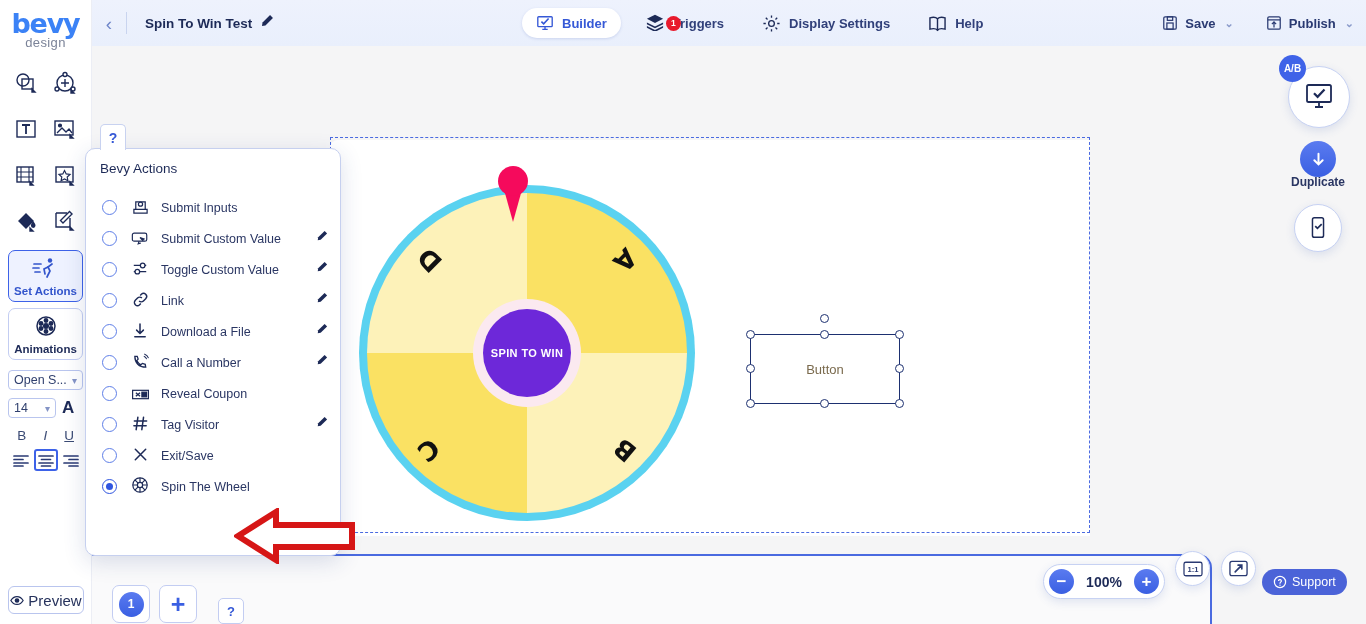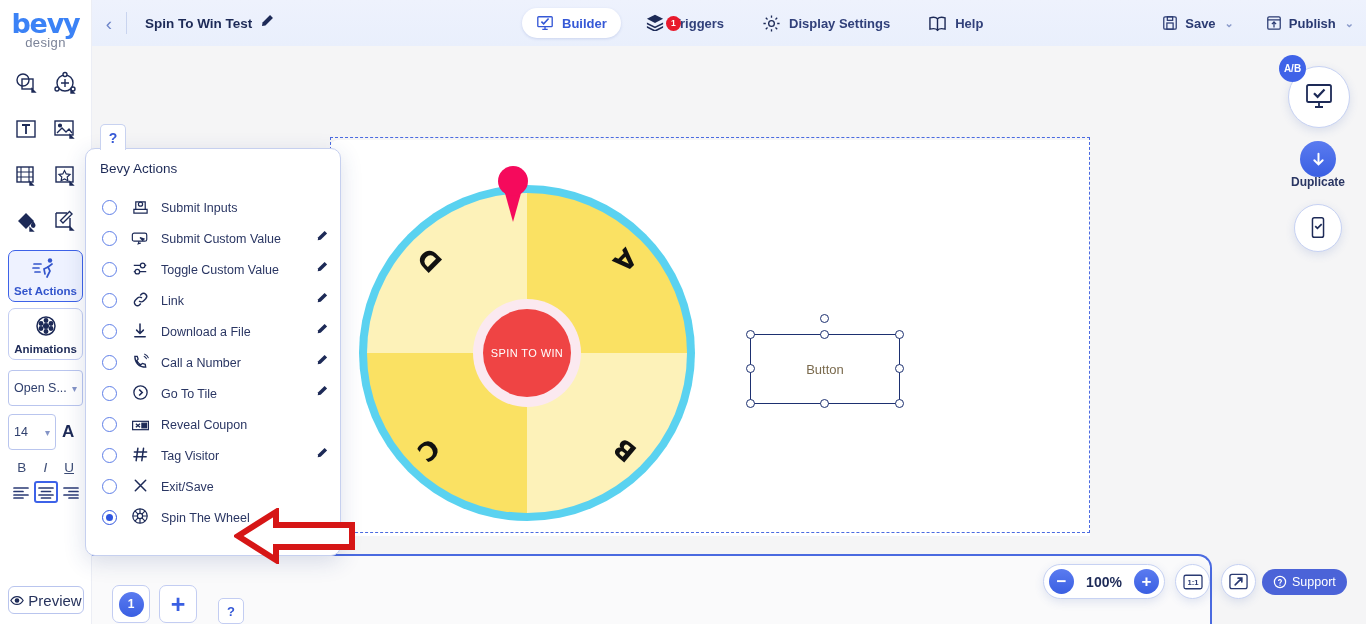--- a/index.html
+++ b/index.html
@@ -42,21 +42,21 @@
     cursor: pointer; position: relative;
   }
   .side-btn.active { background: #eef2ff; border-color: #3d62e8; }
   .side-btn .lbl {
     font-size: 11.5px; color: #3355cc; font-weight: bold; margin-top: 1px;
   }
   .side-btn.plain .lbl { color: #1d2a57; }
 
   .txt-row { padding: 4px 8px; display: flex; align-items: center; gap: 6px; }
   .sel-box {
-    border: 1px solid #b9c5ee; border-radius: 4px; height: 36px;
+    border: 1px solid #b9c5ee; border-radius: 4px; height: 20px;
     display: flex; align-items: center; justify-content: space-between;
     padding: 0 5px; font-size: 12.5px; color: #30406e; background: #fff;
     cursor: pointer;
   }
   .sel-font { width: 76px; }
   .sel-size { width: 48px; }
   .capA { font-size: 17px; font-weight: bold; color: #1d2a57; cursor: pointer; }
   .biu {
     display: flex; justify-content: space-around; padding: 6px 10px 2px 10px;
     font-size: 13.5px; color: #3a4a74;
@@ -161,23 +161,23 @@
   .seg-label {
     position: absolute; font-size: 26px; font-weight: bold; color: #111;
     font-family: "DejaVu Sans", sans-serif;
   }
   #hub {
     position: absolute; left: 50%; top: 50%; transform: translate(-50%,-50%);
     width: 108px; height: 108px; border-radius: 50%;
     background: #fbe9f0; display: flex; align-items: center; justify-content: center;
   }
   #hub-core {
-    width: 88px; height: 88px; border-radius: 50%; background: #ef4444;
+    width: 88px; height: 88px; border-radius: 50%; background: #6d28d9;
     display: flex; align-items: center; justify-content: center;
-    color: #fff; font-size: 11px; font-weight: normal; letter-spacing: .4px;
+    color: #fff; font-size: 11px; font-weight: bold; letter-spacing: .4px;
   }
 
   
   #sel-el {
     position: absolute; left: 658px; top: 288px; width: 150px; height: 70px;
     border: 1px solid #1d3070;
   }
   #sel-el .label {
     width: 100%; height: 100%; display: flex; align-items: center;
     justify-content: center; font-size: 13px; color: #7a6a4d;
@@ -270,21 +270,21 @@
     padding: 0 5px; box-shadow: 0 3px 10px rgba(60,90,180,.14); z-index: 20;
   }
   .zbtn {
     width: 25px; height: 25px; border-radius: 50%;
     background: linear-gradient(180deg,#5a7bf0 0%,#3a5fe2 100%);
     color: #fff; display: flex; align-items: center; justify-content: center;
     font-size: 17px; font-weight: bold; cursor: pointer; line-height: 1;
   }
   #zoom-val { font-size: 14px; font-weight: bold; color: #1d2a57; }
   .rbtn {
-    position: absolute; top: 564px; width: 35px; height: 35px; border-radius: 50%;
+    position: absolute; top: 551px; width: 35px; height: 35px; border-radius: 50%;
     background: #fff; border: 1px solid #c7d2f3; display: flex;
     align-items: center; justify-content: center; cursor: pointer;
     box-shadow: 0 3px 10px rgba(60,90,180,.14); z-index: 20;
   }
   #one-to-one { left: 1175px; }
   #expand-btn { left: 1221px; }
   #support-btn {
     position: absolute; left: 1262px; top: 569px; height: 26px; padding: 0 11px;
     border-radius: 13px; background: #4b63d8; color: #fff; font-size: 12.5px;
     display: flex; align-items: center; gap: 5px; cursor: pointer;
@@ -654,35 +654,20 @@
       </div>
       <div class="act-label">Call a Number</div>
       <div class="act-pencil">
         <svg width="12" height="12" viewBox="0 0 16 16" fill="#1d2a57">
             <path d="M11.5 1.2l3.3 3.3-8.6 8.6-3.9.6.6-3.9z"></path>
           </svg>
       </div>
     </div>
 
 
-    <div class="act-row">
-      <div class="radio"></div>
-      <div class="act-icon">
-        <svg width="17" height="17" viewBox="0 0 18 18" fill="none" stroke="#1d2a57" stroke-width="1.4">
-          <circle cx="9" cy="9" r="7"></circle>
-            <path d="M7.6 5.8L10.8 9l-3.2 3.2" stroke-width="1.7"></path>
-        </svg>
-      </div>
-      <div class="act-label">Go To Tile</div>
-      <div class="act-pencil">
-        <svg width="12" height="12" viewBox="0 0 16 16" fill="#1d2a57">
-            <path d="M11.5 1.2l3.3 3.3-8.6 8.6-3.9.6.6-3.9z"></path>
-          </svg>
-      </div>
-    </div>
 
     <div class="act-row">
       <div class="radio"></div>
       <div class="act-icon">
         <svg width="19" height="13" viewBox="0 0 20 14" fill="none" stroke="#1d2a57" stroke-width="1.3">
           <rect x="1.5" y="2.5" width="17" height="9"></rect>
           <path d="M5 5.2l4.5 3.6M9.5 5.2L5 8.8" stroke-width="1.5"></path>
           <rect x="11.5" y="4.5" width="5" height="5" fill="#1d2a57"></rect>
         </svg>
       </div>

